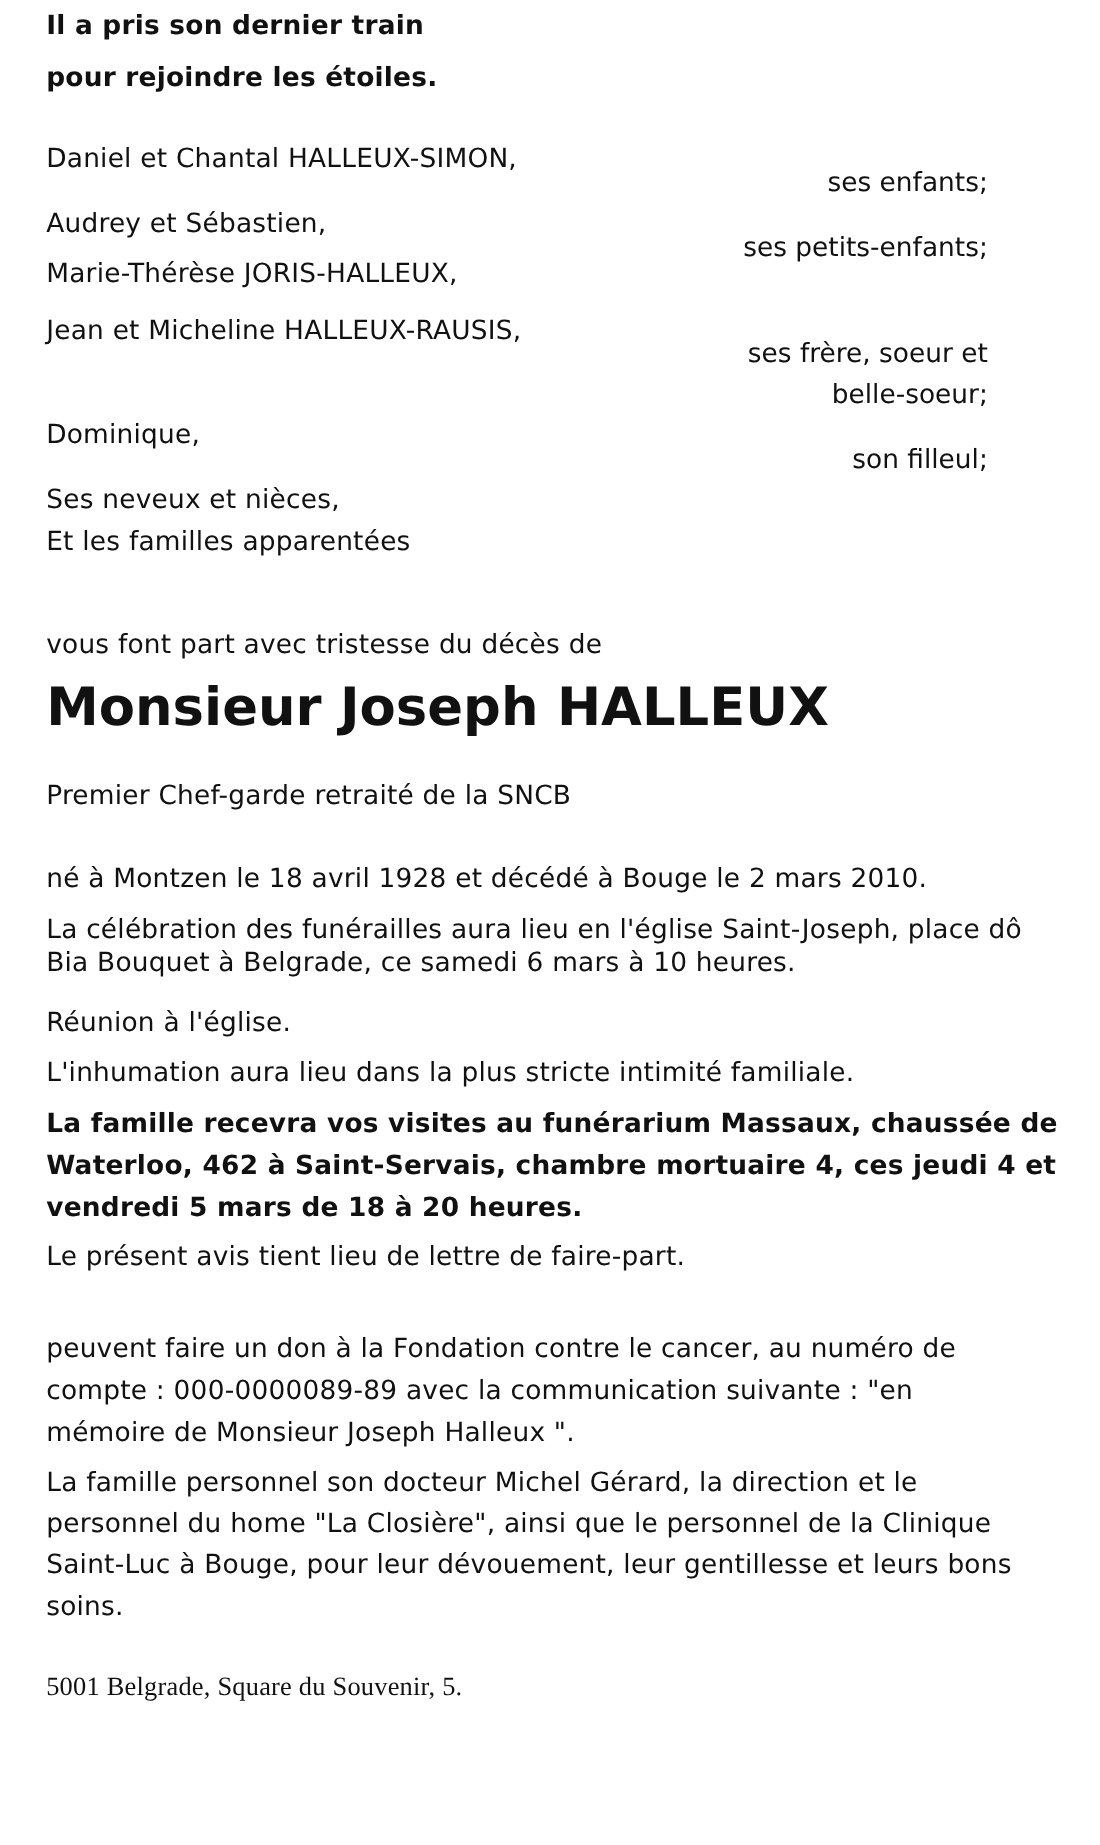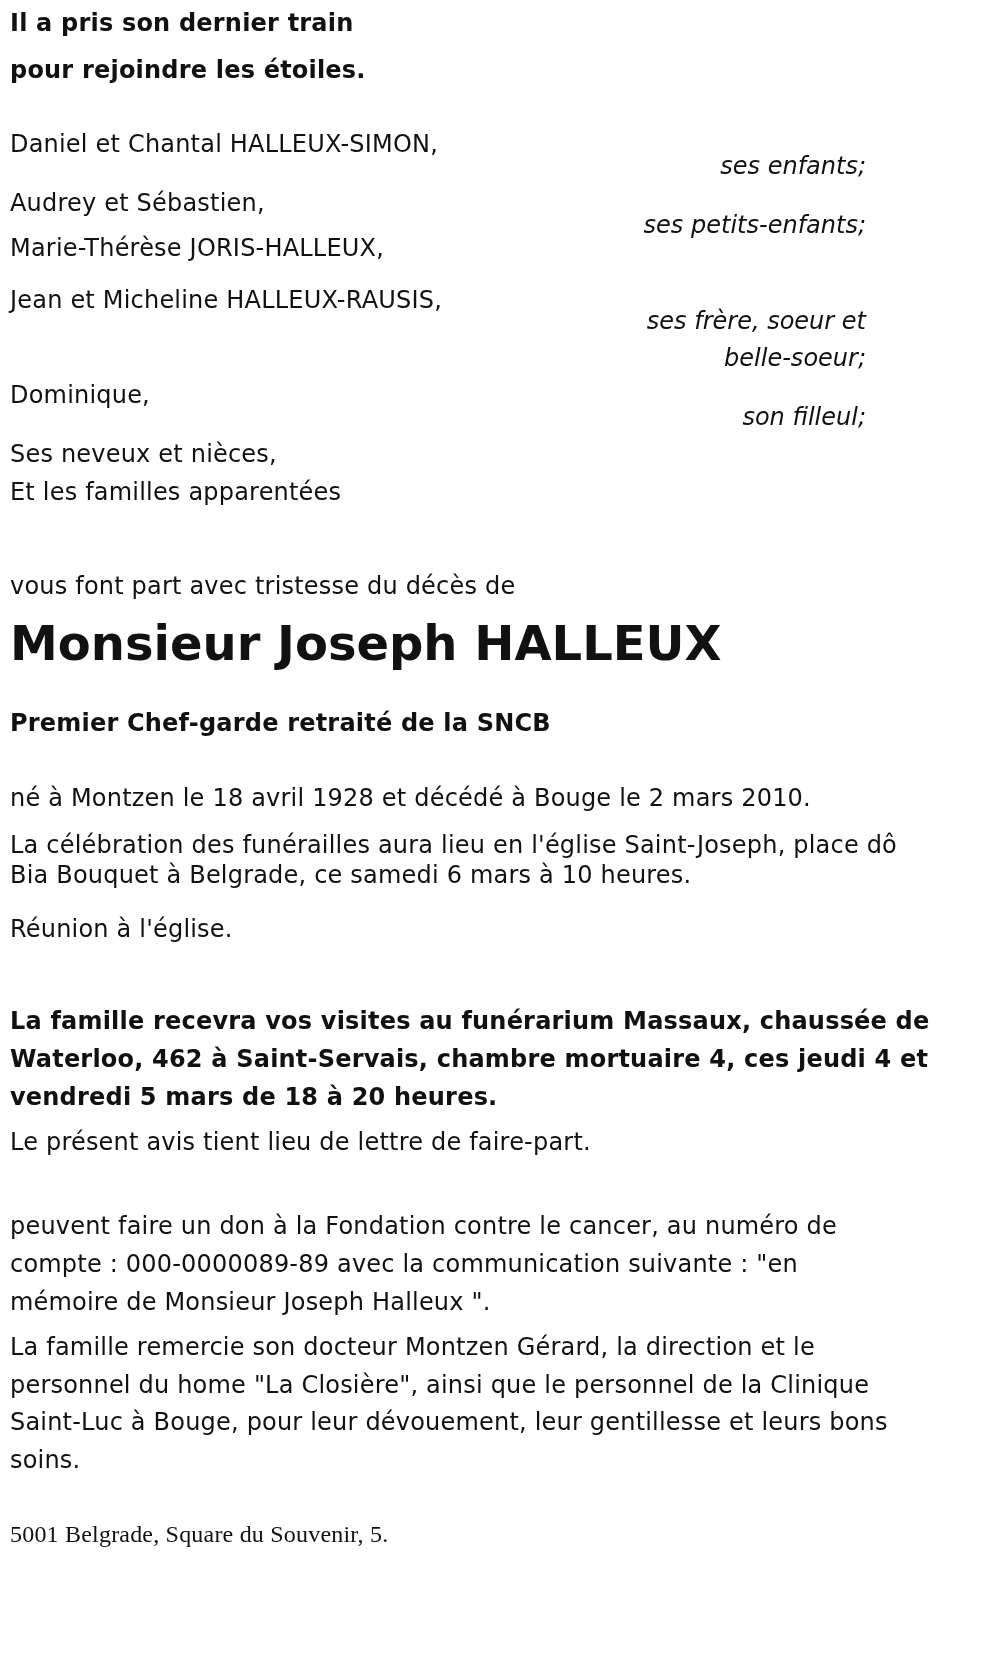--- a/index.html
+++ b/index.html
@@ -11,36 +11,36 @@
     width: 1000px;
     height: 1677px;
     overflow: hidden;
     font-family: "DejaVu Sans", sans-serif;
     color: #111111;
   }
   .page {
     position: relative;
     width: 940px;
     height: 1677px;
+    margin-left: 32px;
   }
   .line {
     position: absolute;
     left: 10px;
     font-size: 24px;
     line-height: 30px;
     white-space: nowrap;
     letter-spacing: 0.2px;
   }
   .bold { font-weight: bold; }
   .right {
     position: absolute;
     right: 74px;
     font-size: 24px;
     line-height: 30px;
-    font-style: italic;
     white-space: nowrap;
     text-align: right;
   }
   .title {
     position: absolute;
     left: 10px;
     font-size: 48px;
     font-weight: bold;
     line-height: 44px;
     white-space: nowrap;
@@ -68,40 +68,41 @@
   <div class="line" style="top:380px;">Dominique,</div>
   <div class="right" style="top:402px;">son filleul;</div>
 
   <div class="line" style="top:439px;">Ses neveux et nièces,</div>
   <div class="line" style="top:477px;text-align:right;">Et les familles apparentées</div>
 
   <div class="line" style="top:571px;">vous font part avec tristesse du décès de</div>
 
   <div class="title" style="top:621px;">Monsieur Joseph HALLEUX</div>
 
-  <div class="line" style="top:708px;font-weight:bold;">Premier Chef-garde retraité de la SNCB</div>
+  <div class="line" style="top:708px;">Premier Chef-garde retraité de la SNCB</div>
 
   <div class="line" style="top:783px;">né à Montzen le 18 avril 1928 et décédé à Bouge le 2 mars 2010.</div>
 
   <div class="line" style="top:830px;">La célébration des funérailles aura lieu en l'église Saint-Joseph, place dô</div>
   <div class="line" style="top:860px;">Bia Bouquet à Belgrade, ce samedi 6 mars à 10 heures.</div>
 
   <div class="line" style="top:914px;">Réunion à l'église.</div>
 
+  <div class="line" style="top:960px;">L'inhumation aura lieu dans la plus stricte intimité familiale.</div>
 
   <div class="line bold" style="top:1006px;">La famille recevra vos visites au funérarium Massaux, chaussée de</div>
   <div class="line bold" style="top:1044px;">Waterloo, 462 à Saint-Servais, chambre mortuaire 4, ces jeudi 4 et</div>
   <div class="line bold" style="top:1082px;">vendredi 5 mars de 18 à 20 heures.</div>
 
   <div class="line" style="top:1127px;">Le présent avis tient lieu de lettre de faire-part.</div>
 
   <div class="line" style="top:1211px;">peuvent faire un don à la Fondation contre le cancer, au numéro de</div>
   <div class="line" style="top:1249px;">compte : 000-0000089-89 avec la communication suivante : "en</div>
   <div class="line" style="top:1287px;">mémoire de Monsieur Joseph Halleux ".</div>
 
-  <div class="line" style="top:1332px;">La famille remercie son docteur Montzen Gérard, la direction et le</div>
+  <div class="line" style="top:1332px;">La famille personnel son docteur Michel Gérard, la direction et le</div>
   <div class="line" style="top:1370px;">personnel du home "La Closière", ainsi que le personnel de la Clinique</div>
   <div class="line" style="top:1407px;">Saint-Luc à Bouge, pour leur dévouement, leur gentillesse et leurs bons</div>
   <div class="line" style="top:1445px;">soins.</div>
 
   <div class="line" style="top:1519px;font-family:Liberation Serif, serif;">5001 Belgrade, Square du Souvenir, 5.</div>
 
 </div>
 
 </body></html>

